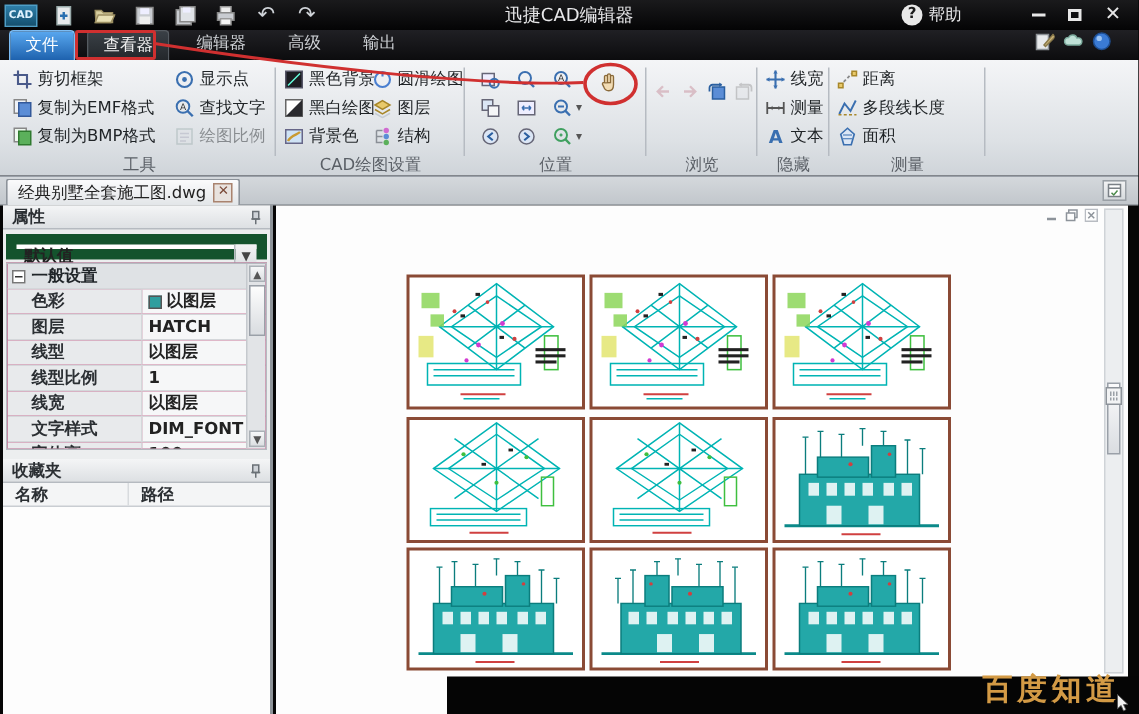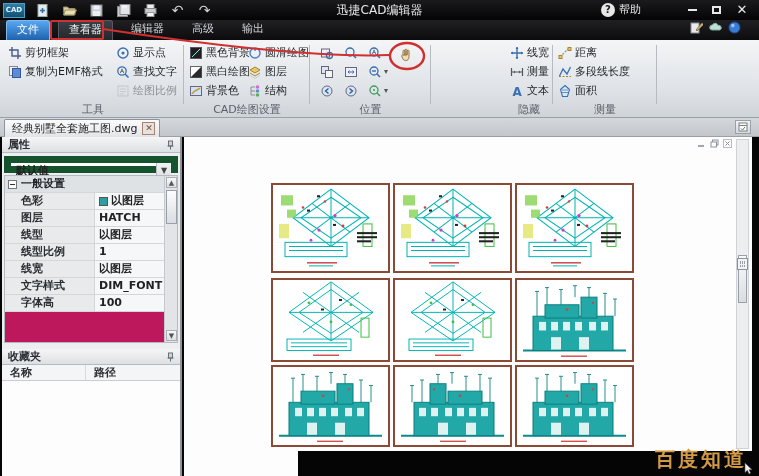--- a/index.html
+++ b/index.html
@@ -58,21 +58,21 @@
   .dtab .x{width:13px;height:13px;border:1px solid #a9836f;background:#e8e2de;color:#7c4a38;font-size:9px;line-height:11px;text-align:center;}
   .dt-right{position:absolute;right:8px;top:2px;width:16px;height:14px;background:linear-gradient(#f2f3f4,#d6dadd);border:1px solid #9aa0a6;display:flex;align-items:center;justify-content:center;}
   .dt-right svg{width:10px;height:10px;}
 
   
   .leftpanel{left:2px;top:137px;width:180px;height:339px;background:#eceeef;border-right:2px solid #8e949a;font-weight:bold;}
   .phdr{position:relative;height:16px;background:linear-gradient(#f4f5f6,#dde0e3);border-bottom:1px solid #b5bac0;line-height:15px;padding-left:6px;color:#2b2f33;}
   .pin{position:absolute;right:5px;top:3px;width:9px;height:10px;}
   .preset{position:relative;margin:3px 2px 2px 2px;height:17px;background:#fff;border:7px solid #14532d;line-height:15px;padding-left:5px;}
   .preset .dd{position:absolute;right:0;top:0;width:15px;height:15px;border-left:1px solid #b8bcc2;background:linear-gradient(#f2f3f4,#dcdfe2);text-align:center;font-size:8px;line-height:15px;color:#444;}
-  .pgrid{position:relative;margin:0 2px;height:168px;border:1px solid #b5bac0;background:#be185d;overflow:hidden;}
+  .pgrid{position:relative;margin:0 2px;height:125px;border:1px solid #b5bac0;background:#be185d;overflow:hidden;}
   .prow{display:flex;height:17px;line-height:16px;border-bottom:1px solid #d4d7da;}
   .prow .pl{width:90px;padding-left:16px;background:#e8eaec;border-right:1px solid #d4d7da;color:#2b2f33;overflow:hidden;}
   .prow .pv{flex:1;padding-left:4px;background:#f6f7f8;display:flex;align-items:center;gap:3px;overflow:hidden;}
   .prow.sec{background:#dfe2e5;}
   .prow.sec .secl{padding-left:3px;display:flex;align-items:center;gap:4px;color:#1f2428;}
   .minusbox{width:9px;height:9px;border:1px solid #777;background:#fff;position:relative;}
   .minusbox::after{content:"";position:absolute;left:1px;right:1px;top:3px;height:1px;background:#333;}
   .swatch{width:9px;height:9px;border:1px solid #555;background:var(--swatch);}
   .vscroll{position:absolute;right:0;top:0;width:13px;height:100%;background:#e2e4e7;border-left:1px solid #c5c9ce;}
   .varrow{position:absolute;left:1px;width:11px;height:11px;background:linear-gradient(#f6f7f8,#dcdfe2);border:1px solid #aab0b6;color:#555;font-size:7px;text-align:center;line-height:10px;}
@@ -204,20 +204,27 @@
           </svg>
         <span>剪切框架</span>
       </div>
       <div class="rbtn">
         <svg viewBox="0 0 14 14">
             <rect x="1.5" y="1.5" width="8" height="9" fill="#eef2f8" stroke="#888"></rect>
             <rect x="4.5" y="3.5" width="8" height="9" fill="#5b8dd6" stroke="#33599a"></rect>
           </svg>
         <span>复制为EMF格式</span>
       </div>
+      <div class="rbtn">
+        <svg viewBox="0 0 14 14">
+            <rect x="1.5" y="1.5" width="8" height="9" fill="#eef8ef" stroke="#888"></rect>
+            <rect x="4.5" y="3.5" width="8" height="9" fill="#5bb05b" stroke="#2f7a2f"></rect>
+          </svg>
+        <span>复制为BMP格式</span>
+      </div>
     </div>
     <div class="col" style="left:112px;">
       <div class="rbtn">
         <svg viewBox="0 0 14 14">
             <circle cx="7" cy="7" r="5" fill="none" stroke="#3a6fb0" stroke-width="1.4"></circle>
             <circle cx="7" cy="7" r="1.6" fill="#3a6fb0"></circle>
           </svg>
         <span>显示点</span>
       </div>
       <div class="rbtn">
@@ -353,20 +360,47 @@
       <svg viewBox="0 0 14 14">
           <circle cx="6" cy="6" r="4" fill="none" stroke="#3fa05f" stroke-width="1.3"></circle>
           <path d="M5 6h2M6 5v2" stroke="#3fa05f"></path>
           <path d="M8.8 8.8l3.2 3.2" stroke="#3fa05f" stroke-width="1.6"></path>
         </svg>
     </div>
     <span class="drop" style="left:74px;top:46px;">▾</span>
     <div class="glabel">位置</div>
   </div>
 
+  <div class="group g-browse">
+    <div class="ibtn" style="left:2px;top:12px;opacity:.4;">
+      <svg viewBox="0 0 14 14">
+          <path d="M11 7H4M7 3.5 3.5 7 7 10.5" fill="none" stroke="#c07a8a" stroke-width="1.6"></path>
+        </svg>
+    </div>
+    <div class="ibtn" style="left:20px;top:12px;opacity:.4;">
+      <svg viewBox="0 0 14 14">
+          <path d="M3 7h7M7 3.5 10.5 7 7 10.5" fill="none" stroke="#c07a8a" stroke-width="1.6"></path>
+        </svg>
+    </div>
+    <div class="ibtn" style="left:38px;top:12px;">
+      <svg viewBox="0 0 14 14">
+          <rect x="4" y="4" width="8" height="8" fill="#5b8dd6" stroke="#2a5fa0"></rect>
+          <path d="M10 2.5H4a2 2 0 0 0-2 2V7" fill="none" stroke="#2a5fa0" stroke-width="1.2"></path>
+          <path d="M8.5 1l2 1.5-2 1.5z" fill="#2a5fa0"></path>
+        </svg>
+    </div>
+    <div class="ibtn" style="left:56px;top:12px;opacity:.4;">
+      <svg viewBox="0 0 14 14">
+          <rect x="2" y="4" width="8" height="8" fill="#dfe2e6" stroke="#888"></rect>
+          <path d="M4 2.5h6a2 2 0 0 1 2 2V7" fill="none" stroke="#888" stroke-width="1.2"></path>
+          <path d="M5.5 1 3.5 2.5l2 1.5z" fill="#888"></path>
+        </svg>
+    </div>
+    <div class="glabel">浏览</div>
+  </div>
 
   <div class="group g-hide">
     <div class="col" style="left:3px;">
       <div class="rbtn">
         <svg viewBox="0 0 14 14">
             <path d="M7 1v12M1 7h12" stroke="#3a6fb0" stroke-width="1.4"></path>
             <path d="M7 1 5.5 3h3zM7 13l-1.5-2h3zM1 7l2-1.5v3zM13 7l-2-1.5v3z" fill="#3a6fb0"></path>
           </svg>
         <span>线宽</span>
       </div>

